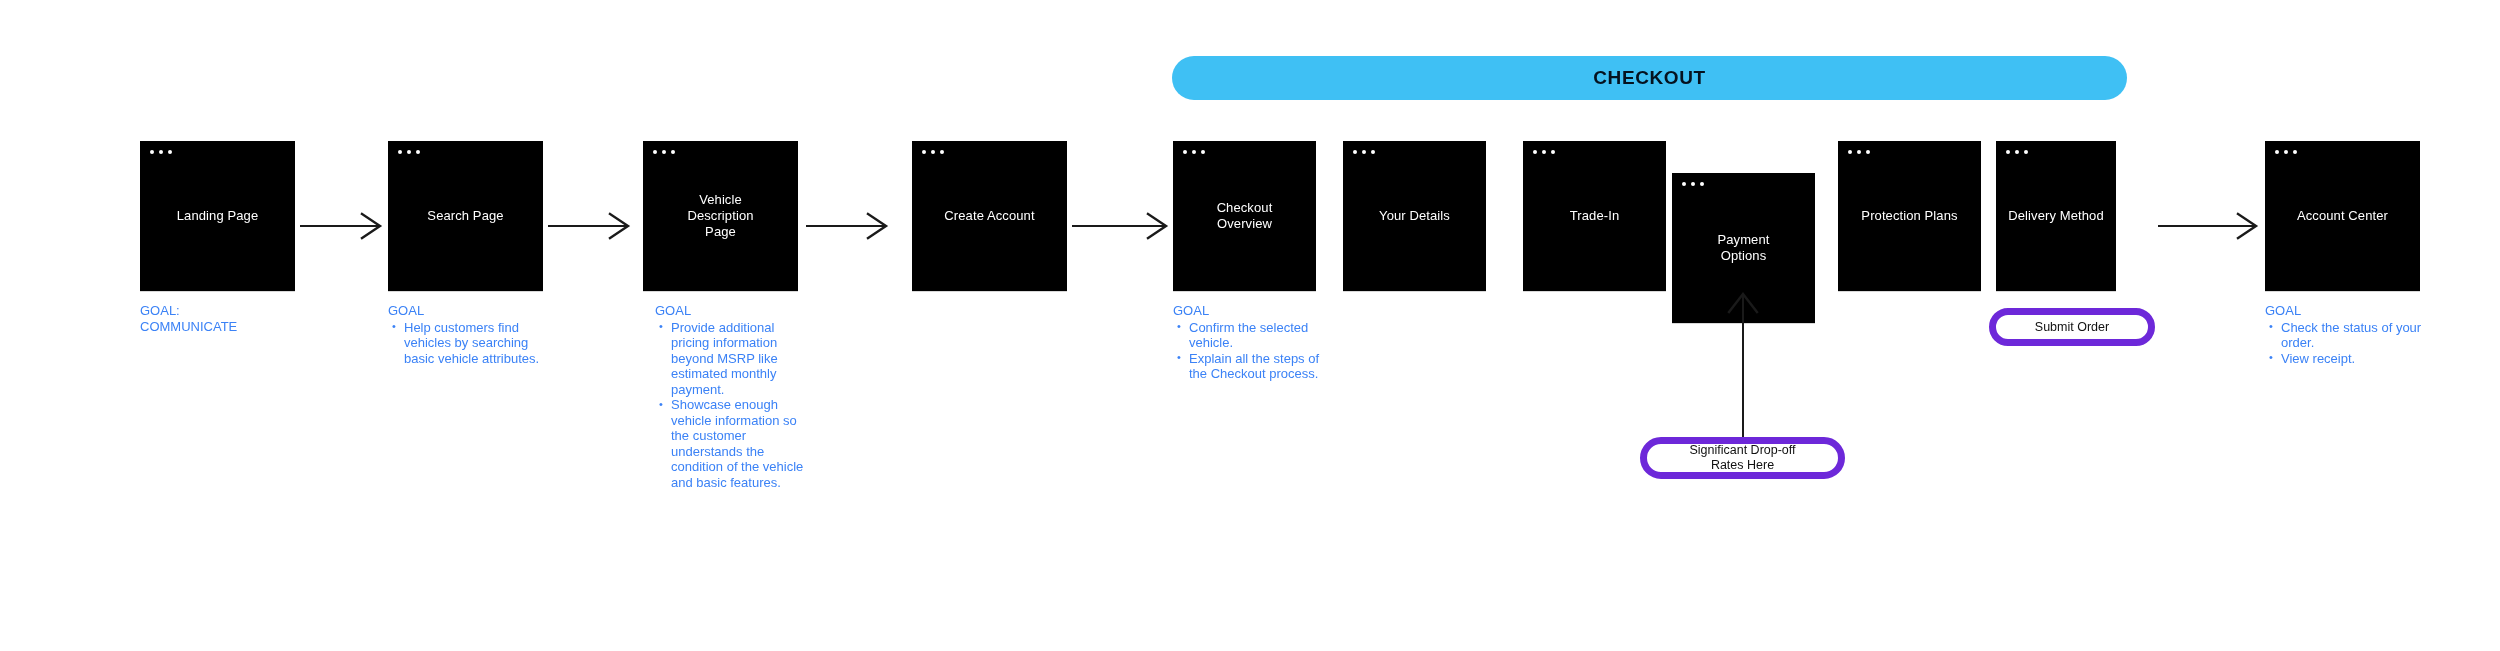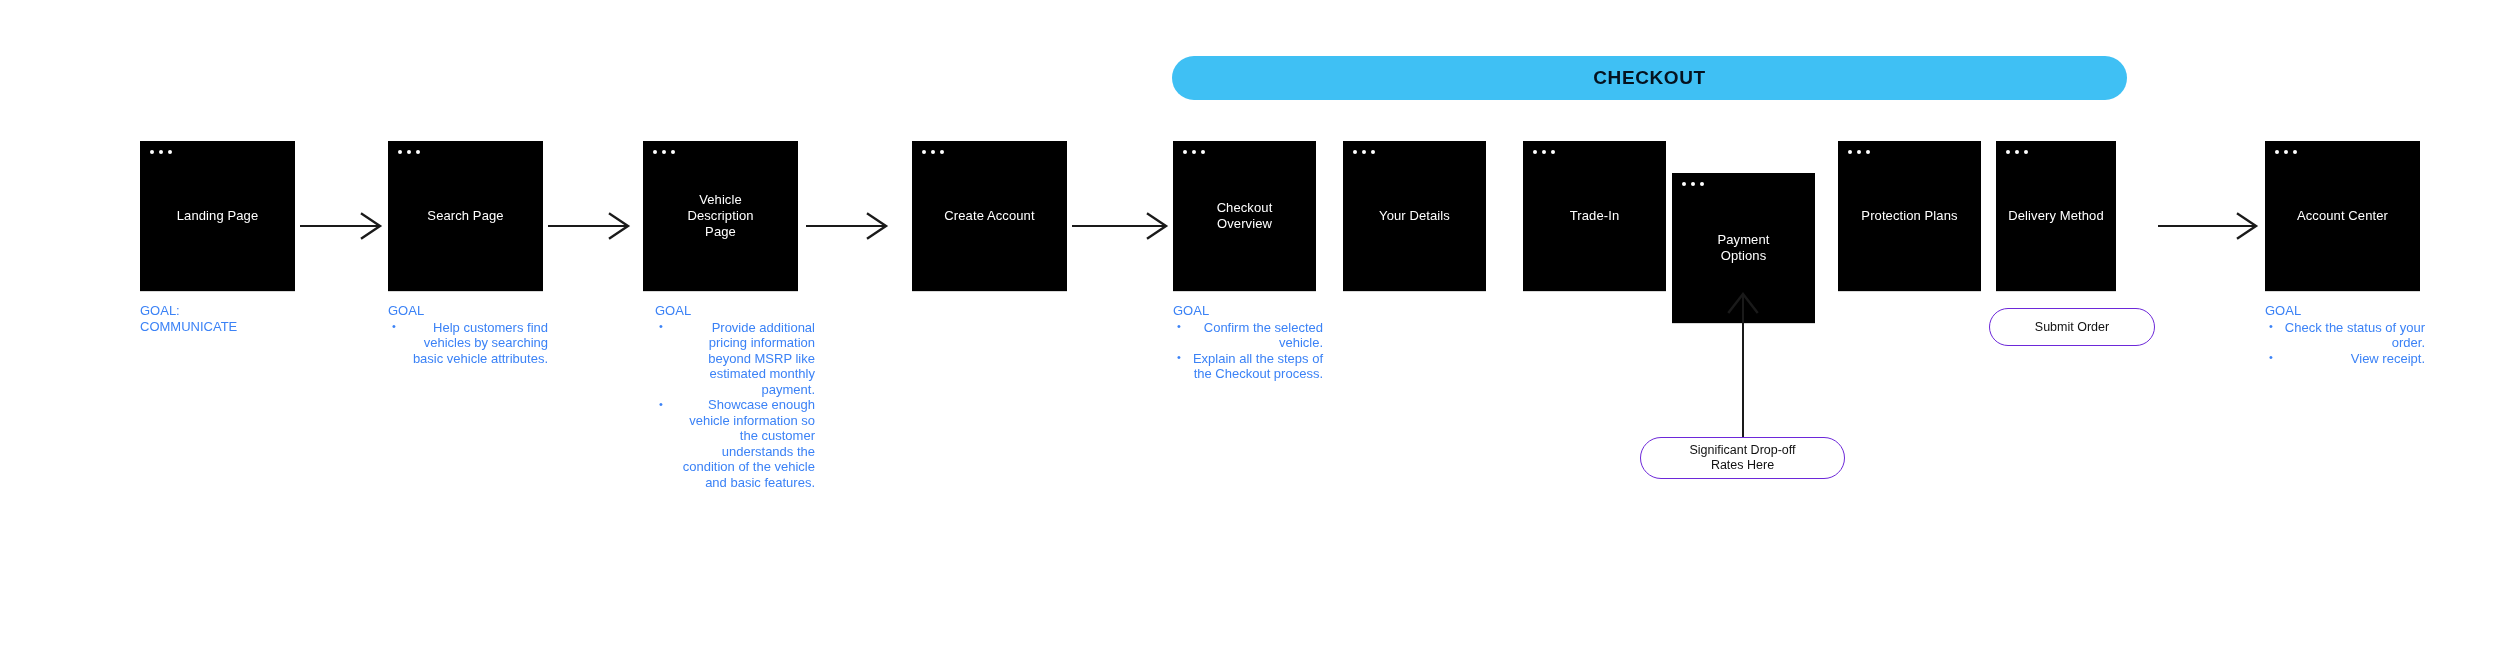--- a/index.html
+++ b/index.html
@@ -67,21 +67,20 @@
   .goal-title {
     white-space: pre-line;
     margin: 0 0 1px 0;
     font-size: 13px;
     line-height: 15.5px;
   }
   .goal-list {
     margin: 0;
     padding: 0;
     list-style: none;
-    text-align: right;
   }
   .goal-list li {
     position: relative;
     padding-left: 16px;
     margin: 0;
     font-size: 13px;
     line-height: 15.5px;
   }
   .goal-list li::before {
     content: "\2022";
@@ -113,21 +112,21 @@
   .checkout-banner span {
     font-weight: bold;
     font-size: 19px;
     letter-spacing: 0.6px;
     color: #05121f;
   }
 
   
   .pill {
     position: absolute;
-    border: 1px solid #6d28d9;
+    border: 7px solid #6d28d9;
     border-radius: 999px;
     background: #ffffff;
     display: flex;
     align-items: center;
     justify-content: center;
     text-align: center;
     box-sizing: border-box;
     font-size: 12.5px;
     line-height: 15px;
     color: #111111;

